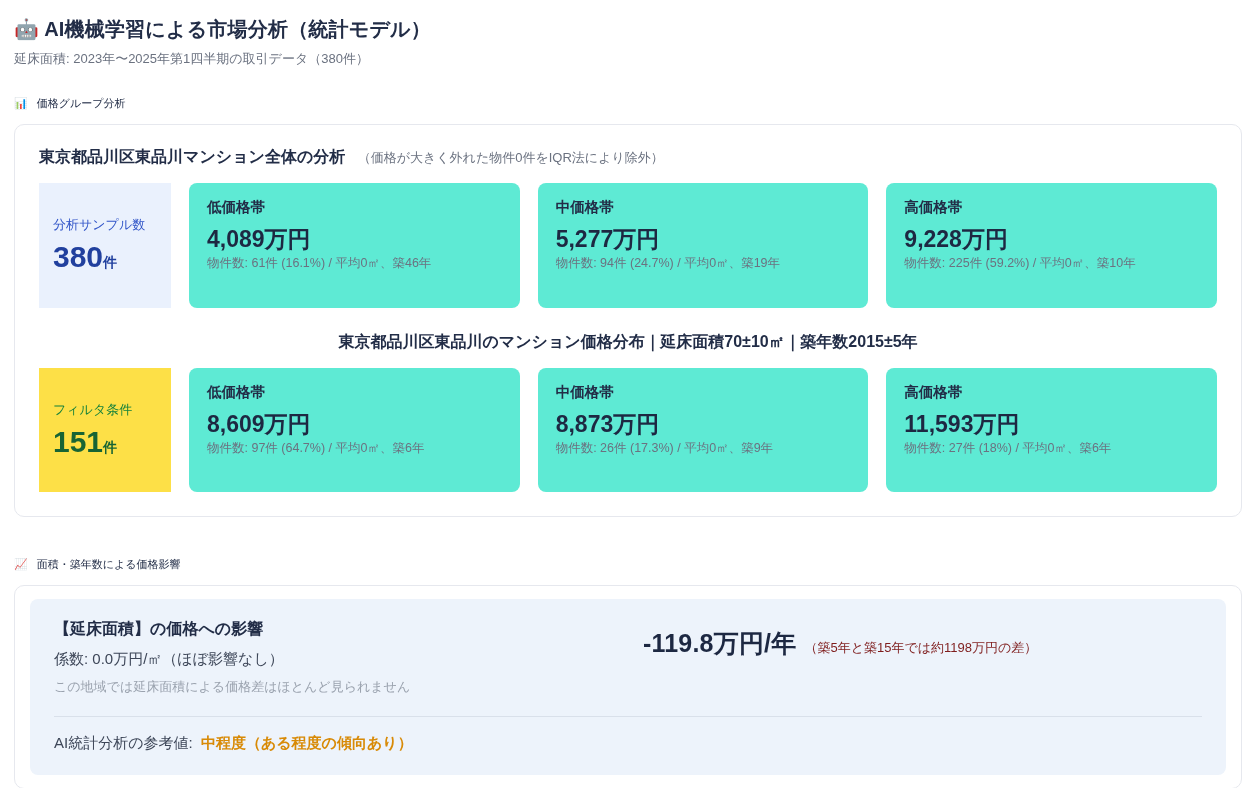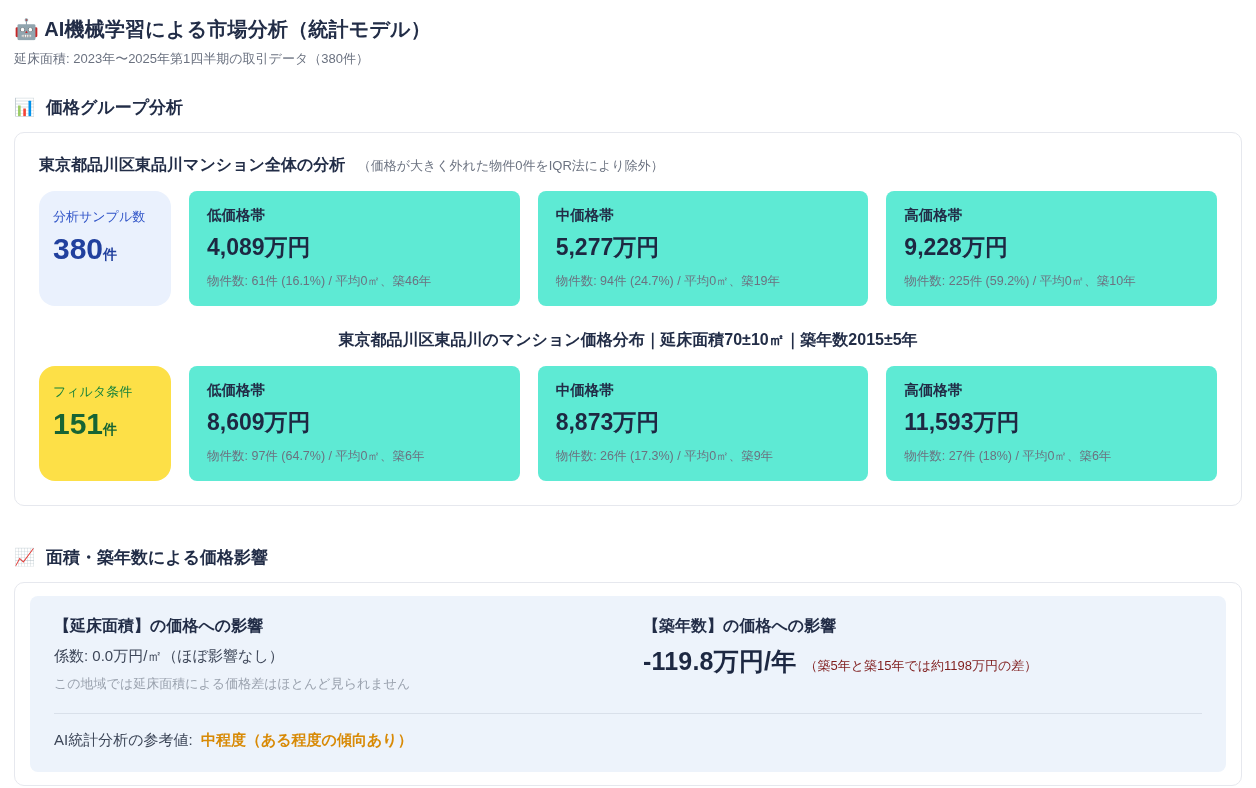--- a/index.html
+++ b/index.html
@@ -20,22 +20,22 @@
     letter-spacing: 0.2px;
   }
   .page-subtitle {
     margin-top: 7px;
     font-size: 13px;
     color: #6b7280;
   }
 
   
   .section-heading {
-    font-size: 17px;
-    font-weight: bold;
+    font-size: 11px;
+    font-weight: normal;
     color: #222d47;
     margin-top: 28px;
     margin-bottom: 13px;
   }
   .section-heading .emoji { margin-right: 6px; }
 
   
   .card {
     border: 1px solid #e6e8ee;
     border-radius: 10px;
@@ -58,43 +58,43 @@
 
   
   .stat-row {
     display: flex;
     gap: 18px;
     margin-top: 15px;
     align-items: stretch;
   }
   .sample-box {
     flex: 0 0 132px;
-    border-radius: 16px;
-    padding: 17px 14px;
+    border-radius: 0;
+    padding: 33px 14px;
   }
   .sample-box.blue { background: #eaf1fd; }
   .sample-box.green { background: #fde047; }
   .sample-label { font-size: 13px; font-weight: 500; }
   .sample-box.blue .sample-label { color: #3155c8; }
   .sample-box.green .sample-label { color: #17823b; }
   .sample-value-row { margin-top: 6px; }
   .sample-value { font-size: 30px; font-weight: bold; line-height: 1.15; }
   .sample-unit { font-size: 14px; font-weight: bold; }
   .sample-box.blue .sample-value, .sample-box.blue .sample-unit { color: #21409e; }
   .sample-box.green .sample-value, .sample-box.green .sample-unit { color: #176434; }
 
   .band-card {
     flex: 1 1 0;
     background: #5eead4;
     border-radius: 8px;
     padding: 15px 18px 16px 18px;
   }
   .band-label { font-size: 14.5px; font-weight: bold; color: #222d47; }
   .band-price { margin-top: 7px; font-size: 23px; font-weight: bold; color: #1d2842; }
-  .band-meta  { margin-top: 10px; font-size: 12.5px; color: #6b7280; }
+  .band-meta  { font-size: 12.5px; color: #6b7280; }
 
   
   .card.regression { padding: 13px 15px; margin-bottom: 4px; }
   .regression-panel {
     background: #edf3fb;
     border-radius: 8px;
     padding: 20px 24px 22px 24px;
   }
   .impact-grid {
     display: grid;
@@ -202,21 +202,20 @@
   <div class="regression-panel">
 
     <div class="impact-grid">
       <div>
         <h4 class="impact-title">【延床面積】の価格への影響</h4>
         <div class="impact-coefficient">係数: 0.0万円/㎡（ほぼ影響なし）</div>
         <div class="impact-note">この地域では延床面積による価格差はほとんど見られません</div>
       </div>
 
       <div>
-        <h4 class="impact-title">【築年数】の価格への影響</h4>
         <div class="impact-value-row">
           <span class="impact-value">-119.8万円/年</span>
           <span class="impact-value-note">（築5年と築15年では約1198万円の差）</span>
         </div>
       </div>
     </div>
 
     <hr class="regression-divider">
 
     <div class="reference-line">

